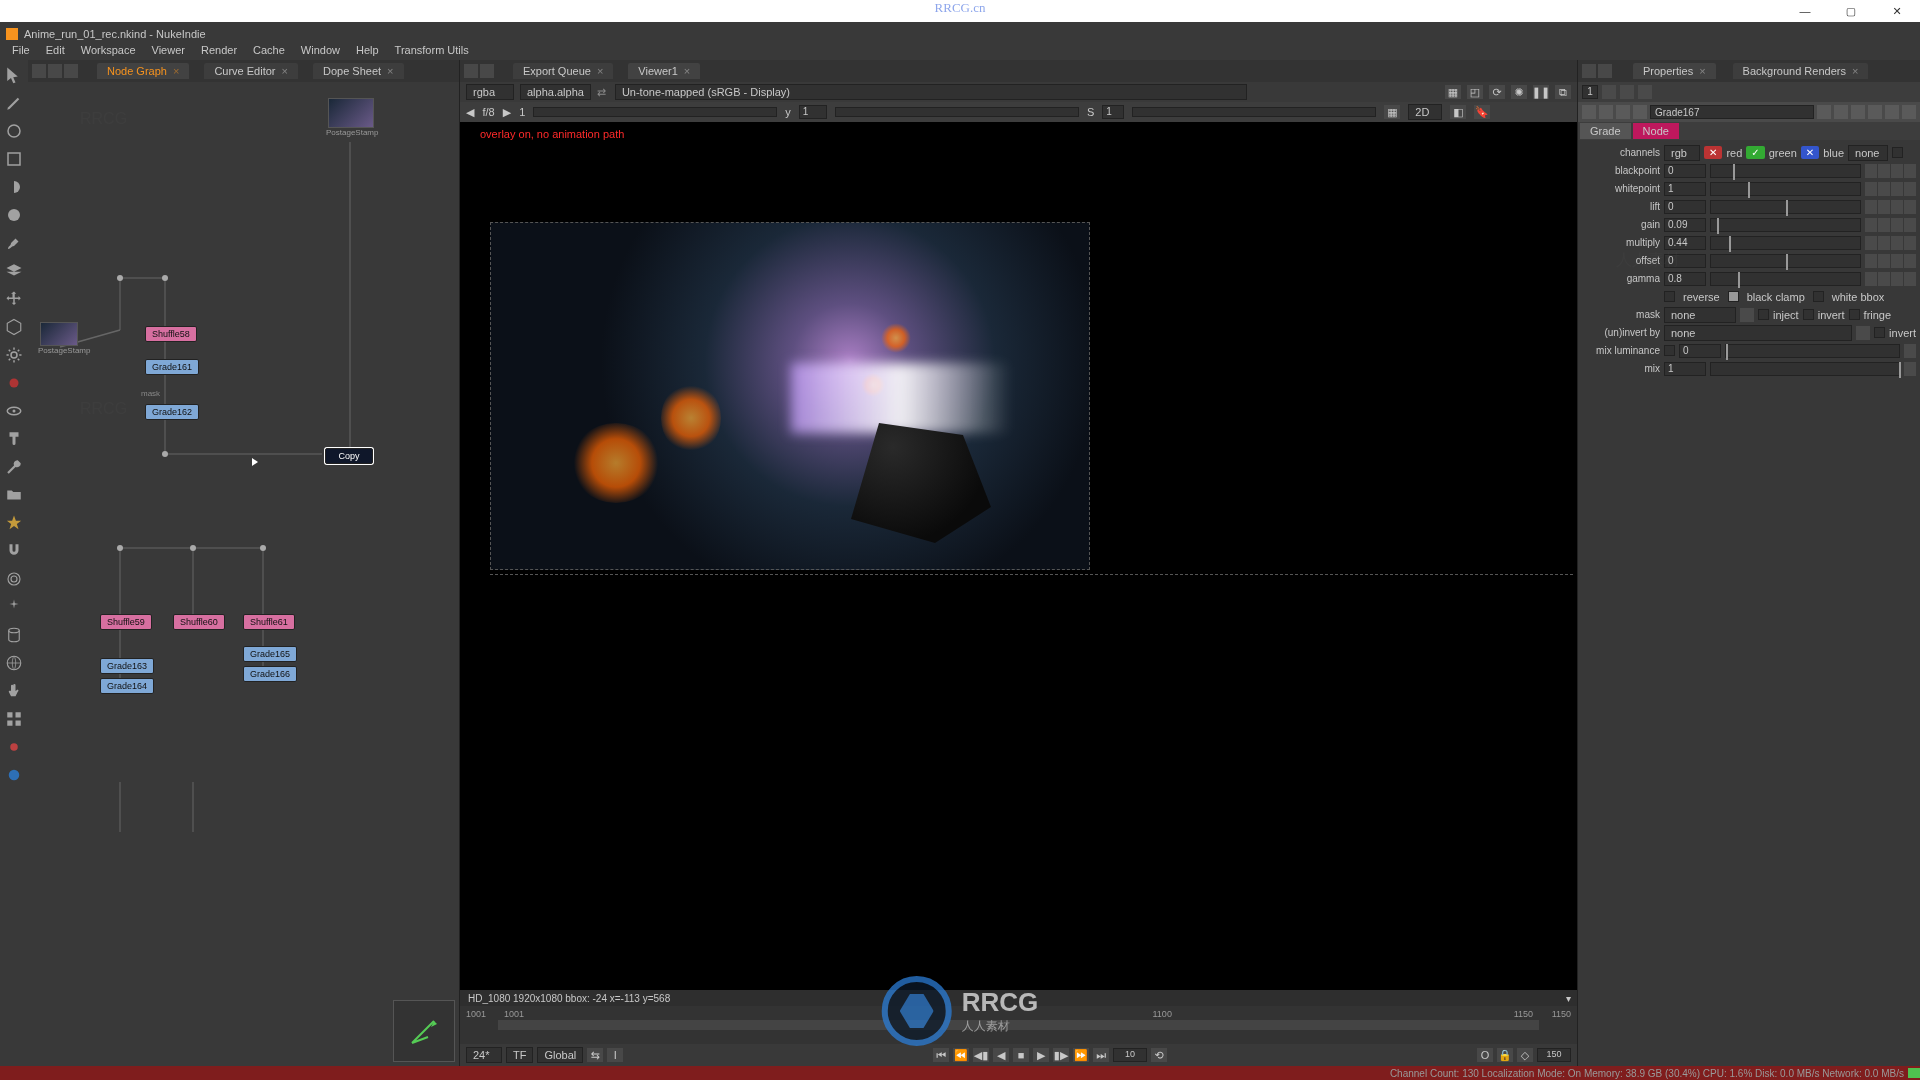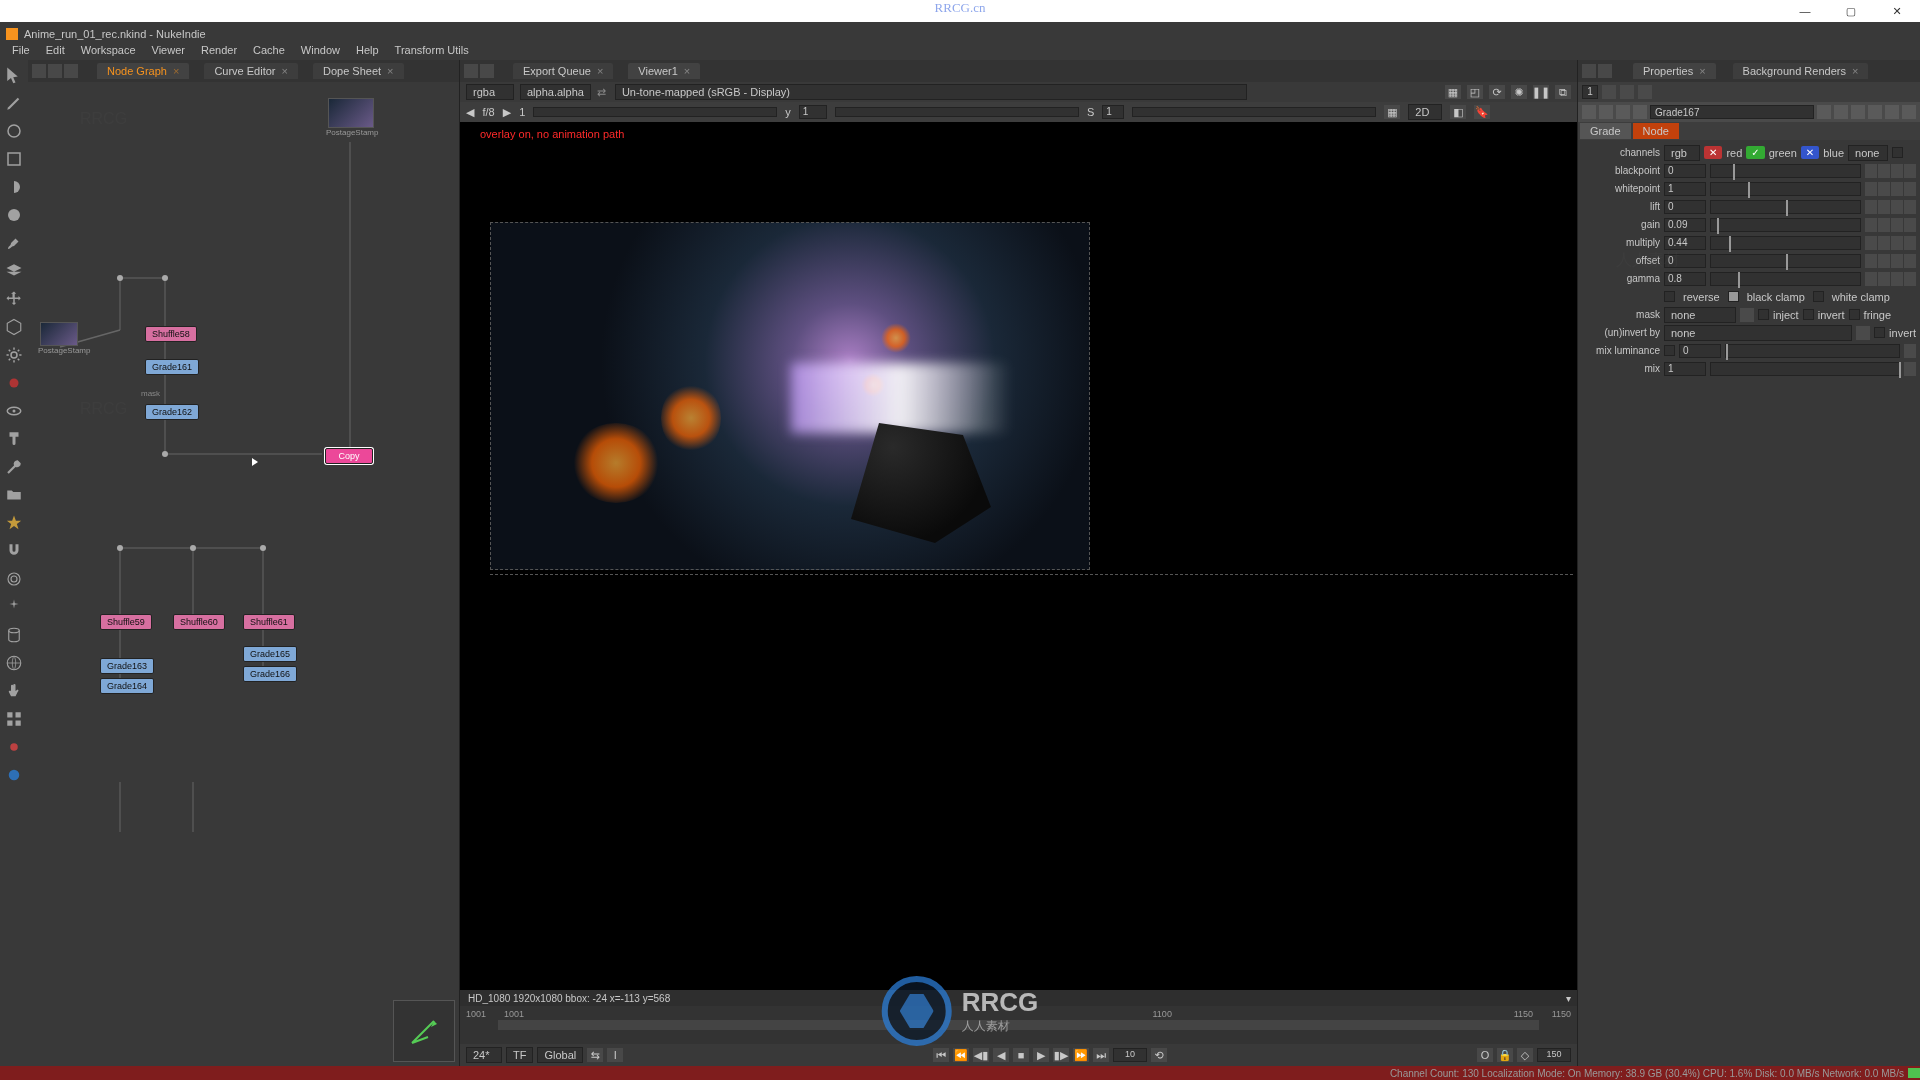--- a/index.html
+++ b/index.html
@@ -32,21 +32,21 @@
 .tab.active { color: #f7931e; background: #424242; }
 .tab .close { opacity: .5; }
 .panel-smallbtns { display: flex; gap: 2px; margin-right: 4px; }
 .panel-smallbtns .sb { width: 14px; height: 14px; background: #484848; }
 
 .nodegraph-canvas { flex: 1; position: relative; background: #393939; overflow: hidden; }
 .nodegraph-canvas svg.wires { position: absolute; inset: 0; width: 100%; height: 100%; }
 .node { position: absolute; font-size: 9px; display: flex; align-items: center; justify-content: center; border: 1px solid #222; border-radius: 2px; padding: 2px 6px; color: #111; }
 .node.shuffle { background: #d76fa0; }
 .node.grade { background: #7fa8d6; color: #111; }
-.node.selected { background: #ec4899; color: #fff; box-shadow: 0 0 0 1px #fff; }
+.node.selected { background: #0f172a; color: #fff; box-shadow: 0 0 0 1px #fff; }
 .postage { position: absolute; background: #000; border: 1px solid #555; }
 .postage::after { content: ""; display: block; width: 100%; height: 100%; background: linear-gradient(135deg, #1a2838, #6a5a88); }
 .dot { position: absolute; width: 6px; height: 6px; background: #aaa; border-radius: 50%; transform: translate(-50%, -50%); }
 .cursor-arrow { position: absolute; width: 0; height: 0; border-left: 6px solid #fff; border-top: 4px solid transparent; border-bottom: 4px solid transparent; }
 .minimap { position: absolute; right: 4px; bottom: 4px; border: 1px solid #555; background: #333; display: flex; align-items: center; justify-content: center; }
 
 
 .viewer-panel { flex: 1; display: flex; flex-direction: column; background: #2b2b2b; border-right: 1px solid #222; }
 .viewer-toolbar1 { height: 20px; background: #393939; display: flex; align-items: center; padding: 0 6px; gap: 6px; }
 .viewer-toolbar2 { height: 20px; background: #3d3d3d; display: flex; align-items: center; padding: 0 6px; gap: 8px; }
@@ -65,21 +65,21 @@
 
 
 .props-panel { width: 342px; background: #383838; display: flex; flex-direction: column; }
 .props-tabs { height: 22px; background: #333; display: flex; align-items: center; padding-left: 4px; gap: 17px; }
 .props-iconrow { height: 20px; background: #3d3d3d; display: flex; align-items: center; padding: 0 4px; gap: 4px; }
 .props-iconrow .ib { width: 14px; height: 14px; background: #4a4a4a; }
 .node-header { height: 20px; background: #4a4a4a; display: flex; align-items: center; padding: 0 4px; gap: 3px; }
 .node-header .hb { width: 14px; height: 14px; background: #5a5a5a; }
 .node-header input { flex: 1; height: 14px; background: #313131; border: 1px solid #222; color: #c8c8c8; padding: 0 4px; font-size: 10px; }
 .node-subtabs { height: 18px; background: #3d3d3d; display: flex; align-items: center; padding-left: 2px; }
-.subtab { padding: 2px 10px; background: #c2410c; margin-right: 2px; }
+.subtab { padding: 2px 10px; background: #be185d; margin-right: 2px; }
 .subtab.active { background: #555; }
 
 .prop-rows { padding: 4px; }
 .prop-row { display: flex; align-items: center; height: 17px; gap: 4px; margin-bottom: 1px; }
 .prop-label { width: 78px; text-align: right; font-size: 10px; }
 .prop-field { width: 42px; height: 14px; background: #313131; border: 1px solid #222; color: #c8c8c8; font-size: 10px; padding: 0 3px; }
 .prop-slider { flex: 1; height: 14px; background: #313131; position: relative; border: 1px solid #222; }
 .prop-slider .knob { position: absolute; top: -1px; width: 2px; height: 16px; background: #999; }
 .swatch-btns { display: flex; gap: 1px; }
 .swatch-btns .sw { width: 12px; height: 14px; background: #4a4a4a; }
@@ -545,21 +545,21 @@
             <div class="sw"></div>
           </div>
         </div>
 
       <div class="prop-row" style="justify-content:flex-start;padding-left:82px;gap:8px">
         <span class="checkbox"></span>
           <span>reverse</span>
         <span class="checkbox" style="background:#999"></span>
           <span>black clamp</span>
         <span class="checkbox"></span>
-          <span>white clamp</span>
+          <span>white bbox</span>
       </div>
 
       <div class="prop-row">
         <div class="prop-label">mask</div>
         <div class="viewer-dropdown" style="flex:.7">none</div>
         <div class="ib" style="width:14px;height:14px;background:#4a4a4a"></div>
         <span class="checkbox"></span>
           <span>inject</span>
         <span class="checkbox"></span>
           <span>invert</span>

